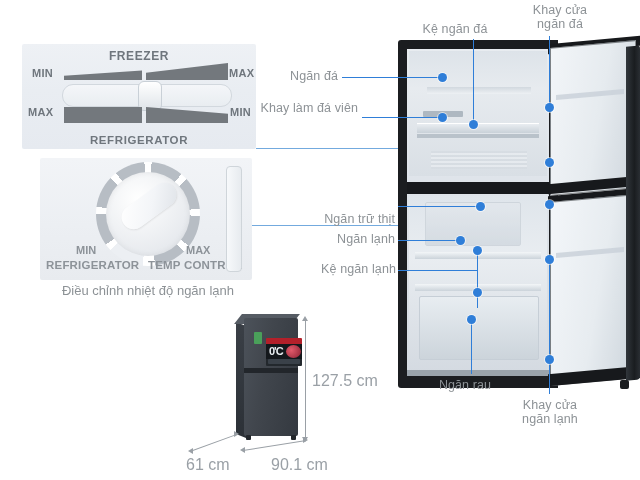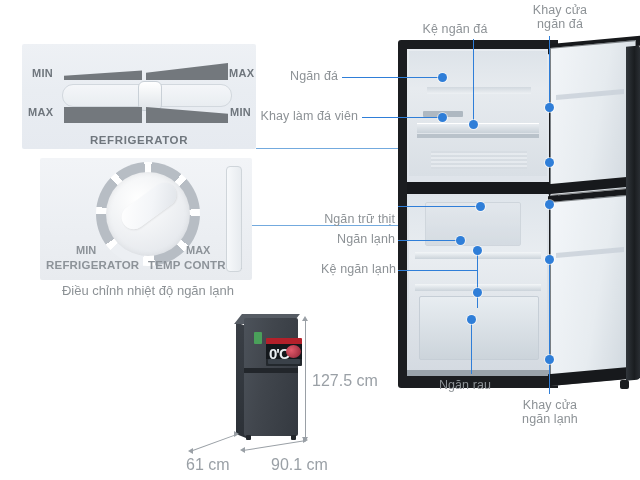--- a/index.html
+++ b/index.html
@@ -226,21 +226,21 @@
     position:absolute;left:2px;top:2px;width:58px;height:10px;
     background:#565c64;transform:skewX(-38deg);
   }
   #t-split{position:absolute;left:8px;top:56px;width:54px;height:5px;background:#22262b;}
   #t-sticker{
     position:absolute;left:22px;top:20px;width:36px;height:28px;
     background:linear-gradient(180deg,#b3202a 0 22%,#14181c 22% 74%,#23282d 74% 100%);
     border-radius:1px;overflow:hidden;
   }
   #t-sticker .num{
-    position:absolute;left:3px;top:7px;font-size:15px;color:#e9eef2;font-weight:bold;letter-spacing:-1px;
+    position:absolute;left:3px;top:7px;font-size:11px;color:#e9eef2;font-weight:bold;letter-spacing:-1px;
   }
   #t-sticker .flower{
     position:absolute;right:1px;top:7px;width:15px;height:13px;border-radius:50%;
     background:radial-gradient(circle at 35% 40%,#e35a6b,#8d2233);
   }
   #t-sticker .bar{
     position:absolute;left:2px;bottom:2px;width:32px;height:5px;background:#3a4149;border-radius:1px;
   }
   #t-badge{
     position:absolute;left:10px;top:14px;width:8px;height:12px;
@@ -261,20 +261,21 @@
   .arrow.right{border-top:3px solid transparent;border-bottom:3px solid transparent;border-left:5px solid #9aa0a6;}
   .dimtext{position:absolute;font-size:16px;color:#9aa0a6;white-space:pre;}
 </style>
 </head>
 <body>
 
 <div class="stage">
 
 
   <div class="abs" id="panel1">
+    <div class="title">FREEZER</div>
 
     <div class="wedge" id="w-top-l">
         <i></i>
       </div>
     <div class="wedge" id="w-top-r">
         <i></i>
       </div>
 
     <div class="mm" id="mm-a">MIN</div>
     <div class="mm" id="mm-b">MAX</div>
@@ -356,21 +357,21 @@
 
   <div class="callout c" style="left:500px;top:3px;width:120px;">Khay cửa
 ngăn đá</div>
   <div class="lead v" style="left:549px;top:36px;height:72px;"></div>
   <div class="dot" style="left:545px;top:103px;"></div>
 
   <div class="callout r" style="left:258px;top:69px;width:80px;">Ngăn đá</div>
   <div class="lead h" style="left:342px;top:77px;width:100px;"></div>
   <div class="dot" style="left:438px;top:73px;"></div>
 
-  <div class="callout r" style="left:238px;top:109px;width:120px;">Khay làm đá viên</div>
+  <div class="callout r" style="left:238px;top:101px;width:120px;">Khay làm đá viên</div>
   <div class="lead h" style="left:362px;top:117px;width:80px;"></div>
   <div class="dot" style="left:438px;top:113px;"></div>
 
   <div class="callout r" style="left:295px;top:212px;width:100px;">Ngăn trữ thịt</div>
   <div class="lead h" style="left:398px;top:206px;width:82px;"></div>
   <div class="dot" style="left:476px;top:202px;"></div>
 
   <div class="callout r" style="left:310px;top:232px;width:85px;">Ngăn lạnh</div>
   <div class="lead h" style="left:398px;top:240px;width:62px;"></div>
   <div class="dot" style="left:456px;top:236px;"></div>

